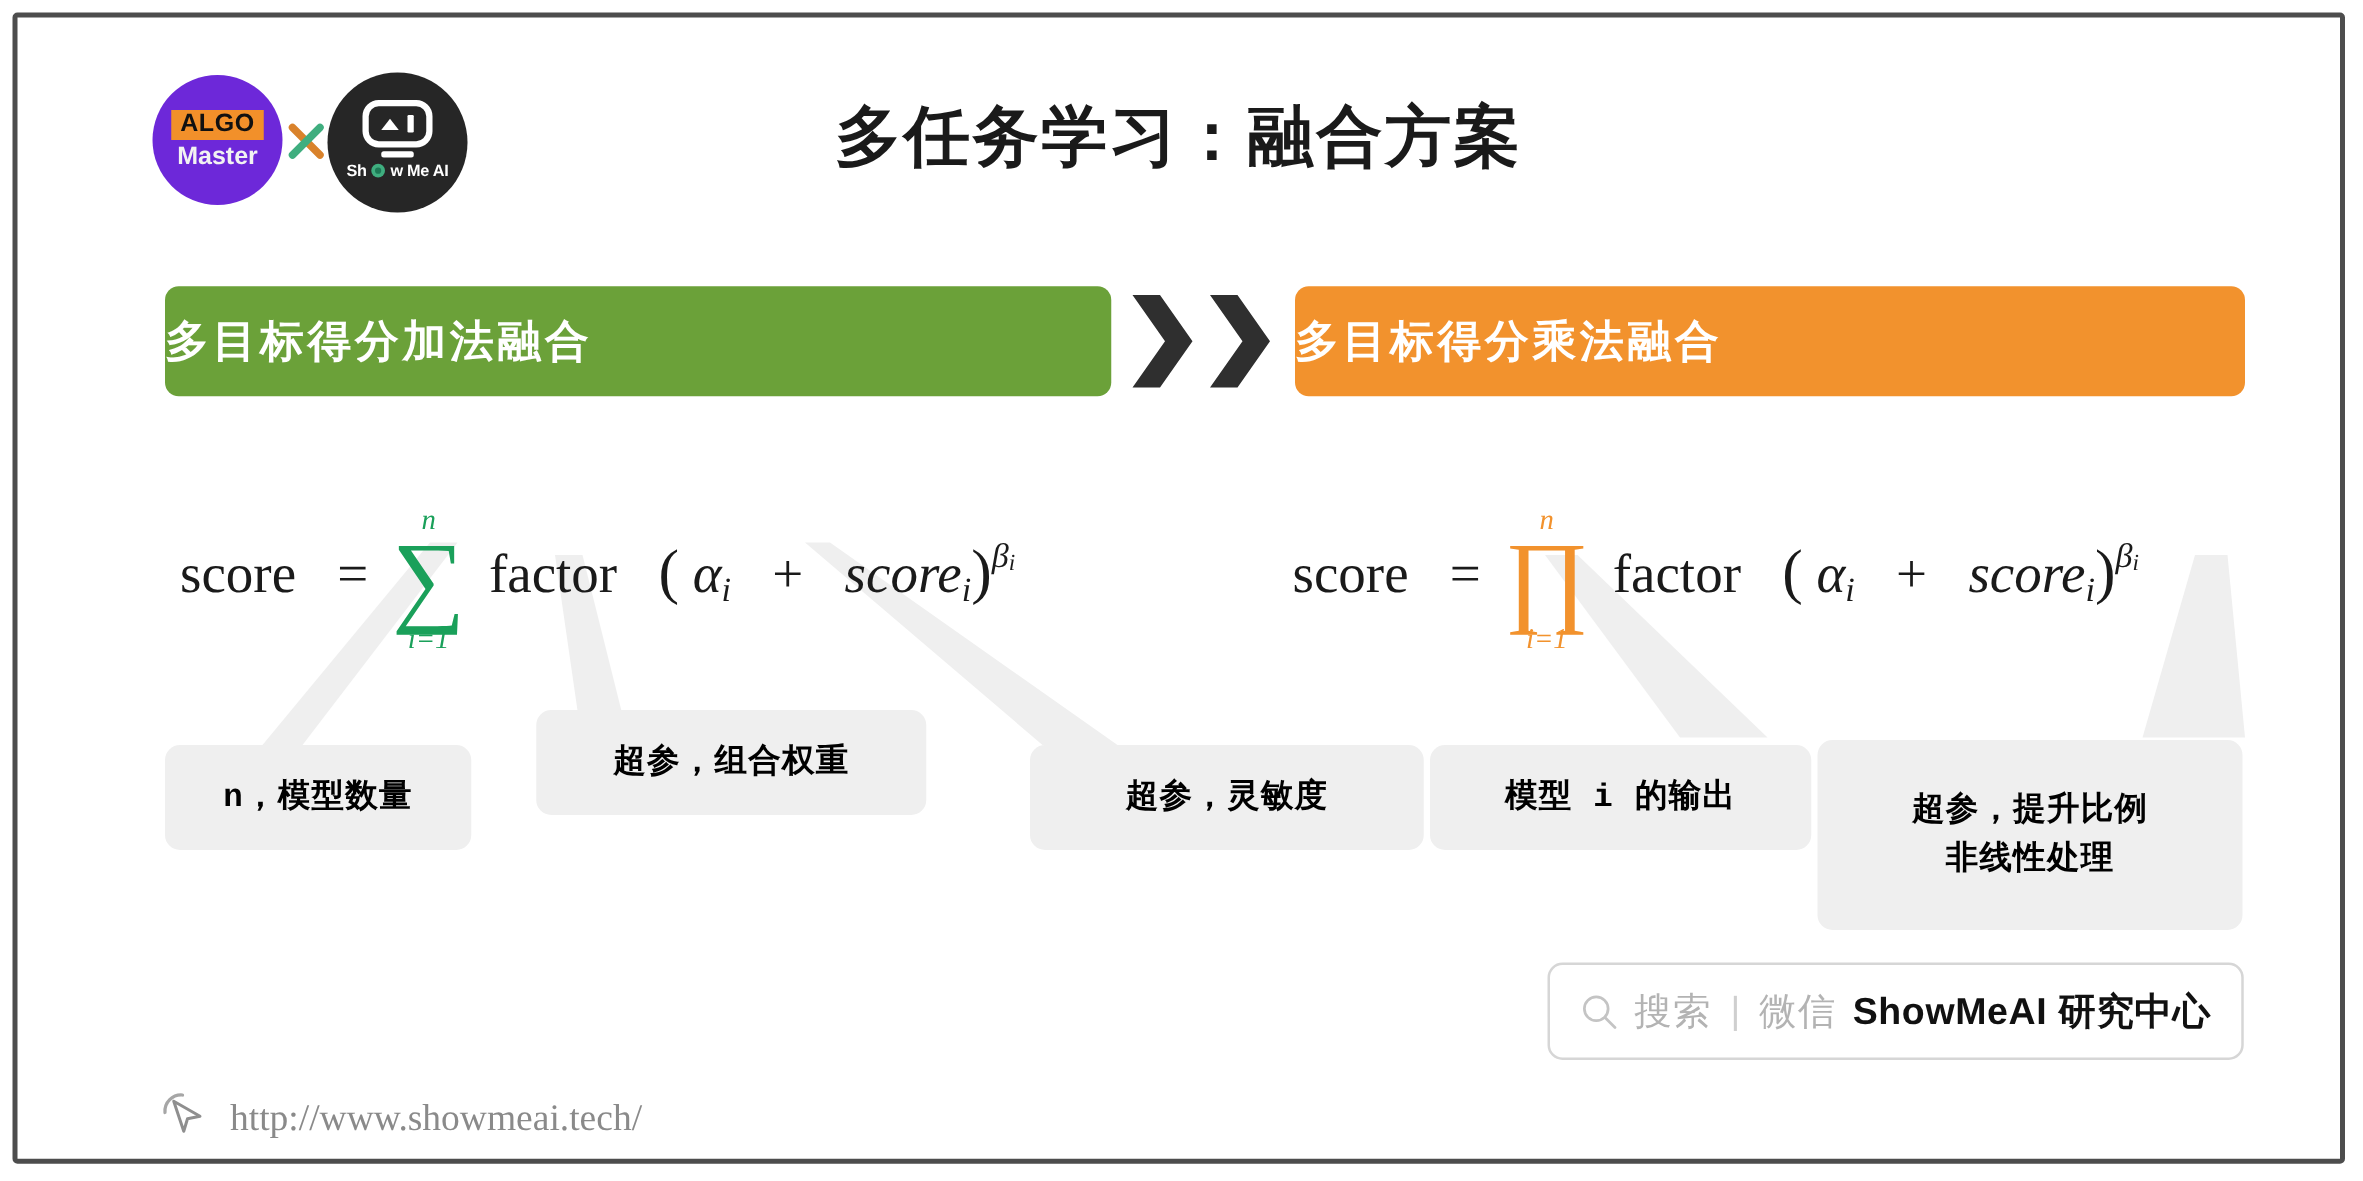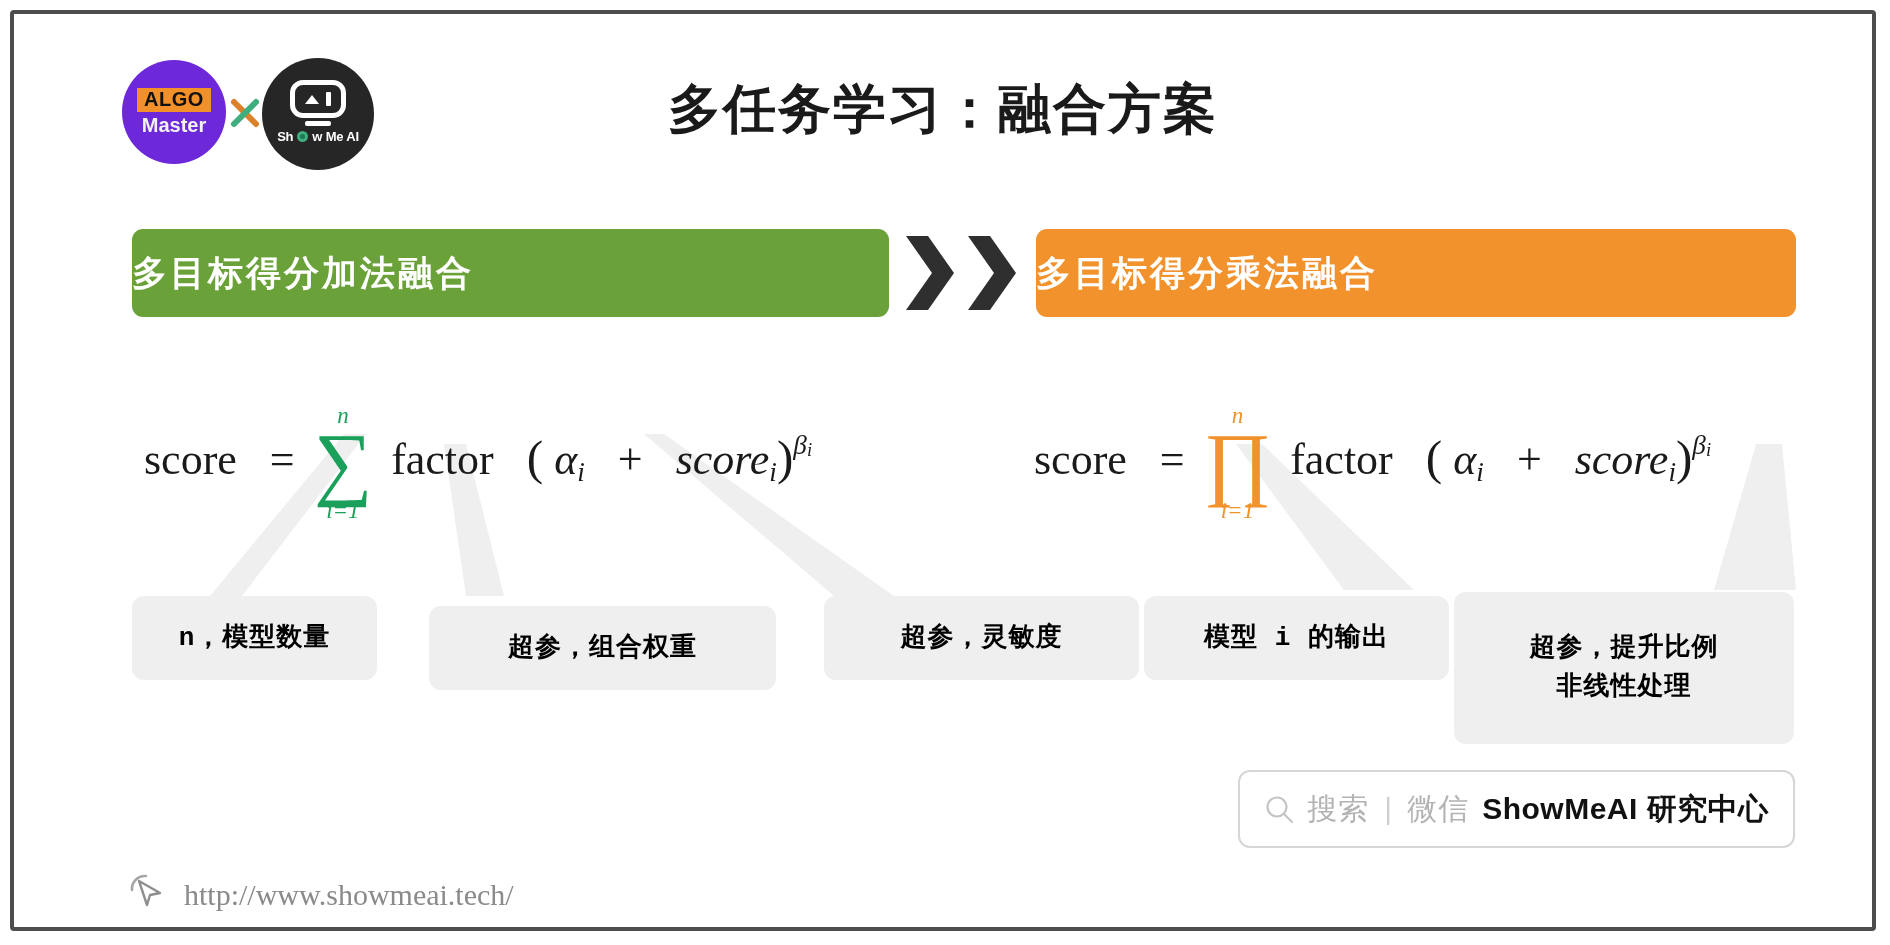--- a/index.html
+++ b/index.html
@@ -209,21 +209,21 @@
     <span>&nbsp;</span>
     <span>+</span>
     <span>&nbsp;</span>
     <span class="it">score</span><span class="sub">i</span><span class="paren">)</span><span class="sup">β</span><span class="sup" style="font-size:0.42em;vertical-align:0.95em;">i</span>
   </div>
 
   <div class="box" style="left:118px;top:582px;width:245px;height:84px;">
     <span class="box-line">n，模型数量</span>
   </div>
 
-  <div class="box" style="left:415px;top:592px;width:347px;height:84px;">
+  <div class="box" style="left:415px;top:554px;width:312px;height:84px;">
     <span class="box-line">超参，组合权重</span>
   </div>
 
   <div class="box" style="left:810px;top:582px;width:315px;height:84px;">
     <span class="box-line">超参，灵敏度</span>
   </div>
 
   <div class="box" style="left:1130px;top:582px;width:305px;height:84px;">
     <span class="box-line">模型 i 的输出</span>
   </div>

